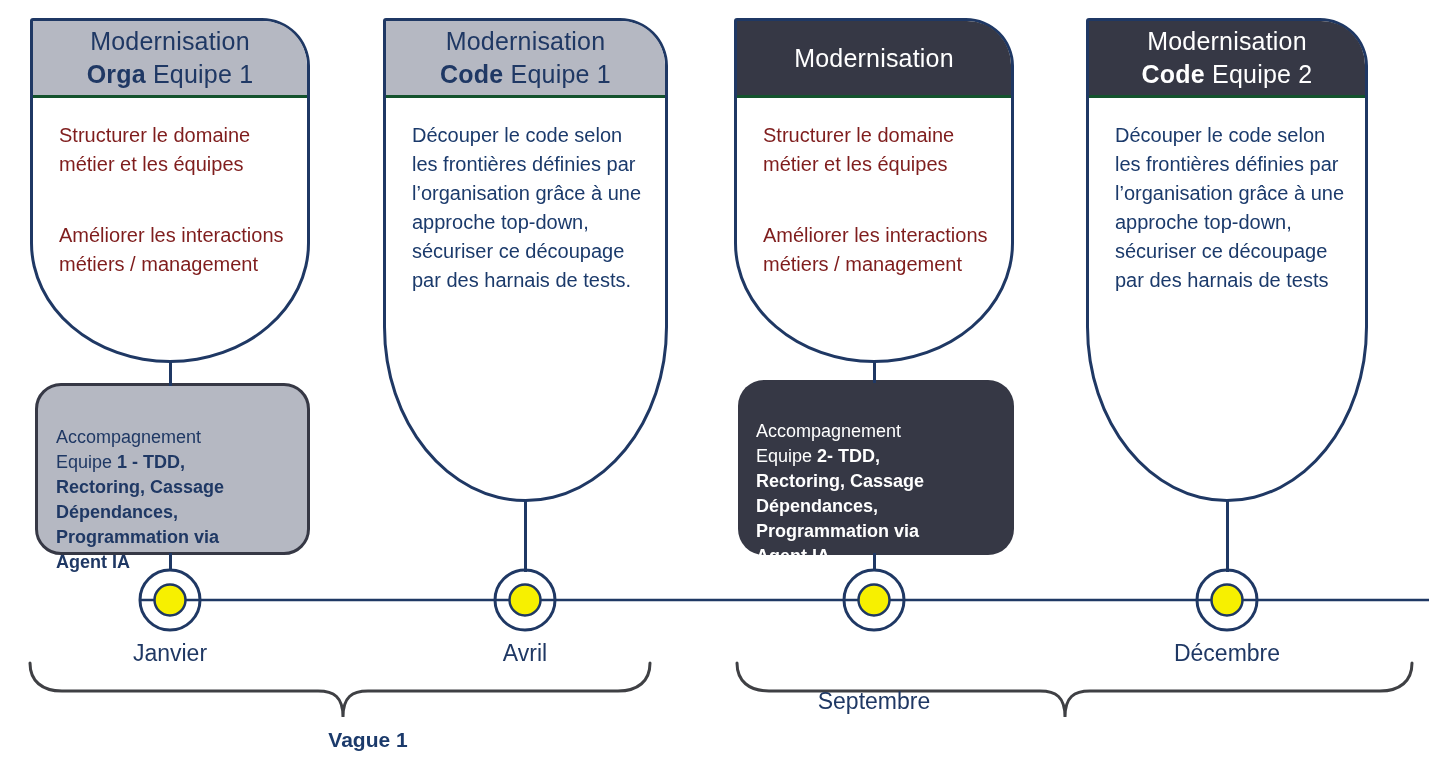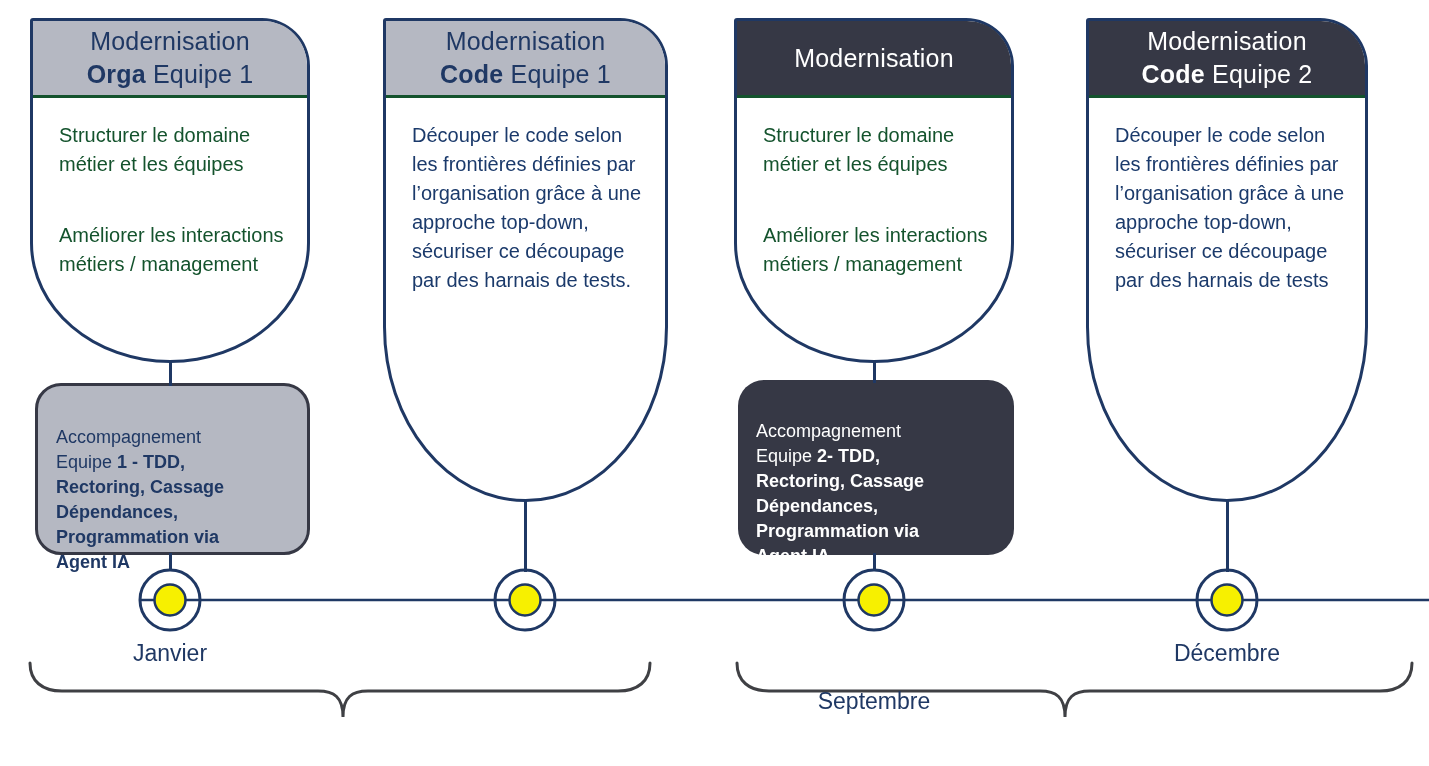--- a/index.html
+++ b/index.html
@@ -39,21 +39,21 @@
   .card-header.gray { background: #b5b8c2; color: #1f3864; }
   .card-header.dark { background: #363845; color: #ffffff; }
 
   .card-body {
     padding: 23px 16px 0 26px;
     font-size: 20px;
     line-height: 29px;
   }
   .card-body p { margin: 0; }
   .card-body p + p { margin-top: 42px; }
-  .text-dark { color: #14532d; }
+  .text-dark { color: #7f1d1d; }
   .text-navy { color: #1b3a6b; }
 
   
   .callout {
     position: absolute;
     box-sizing: border-box;
     border-radius: 26px;
     padding: 14px 18px;
     font-size: 18px;
     line-height: 25px;
@@ -171,17 +171,19 @@
     <circle cx="874" cy="600" r="15.5" fill="#f7f000" stroke="#1f3864" stroke-width="2.5"></circle>
 
     <circle cx="1227" cy="600" r="30" fill="none" stroke="#1f3864" stroke-width="3"></circle>
     <circle cx="1227" cy="600" r="15.5" fill="#f7f000" stroke="#1f3864" stroke-width="2.5"></circle>
 
     <path d="M 30 663 C 30 681 42 691 62 691 L 318 691 C 334 691 343 697 343 717 C 343 697 352 691 368 691 L 618 691 C 638 691 650 681 650 663" fill="none" stroke="#3f4044" stroke-width="3" stroke-linecap="round"></path>
     <path d="M 737 663 C 737 681 749 691 769 691 L 1040 691 C 1056 691 1065 697 1065 717 C 1065 697 1074 691 1090 691 L 1380 691 C 1400 691 1412 681 1412 663" fill="none" stroke="#3f4044" stroke-width="3" stroke-linecap="round"></path>
   </svg>
 
   <div class="month" style="left:60px;">Janvier</div>
+  <div class="month" style="left:415px;">Avril</div>
   <div class="month" style="left:764px;margin-top:48px;">Septembre</div>
   <div class="month" style="left:1117px;">Décembre</div>
 
+  <div class="wave" style="left:258px;">Vague 1</div>
 
 </div>
 
 </body></html>

